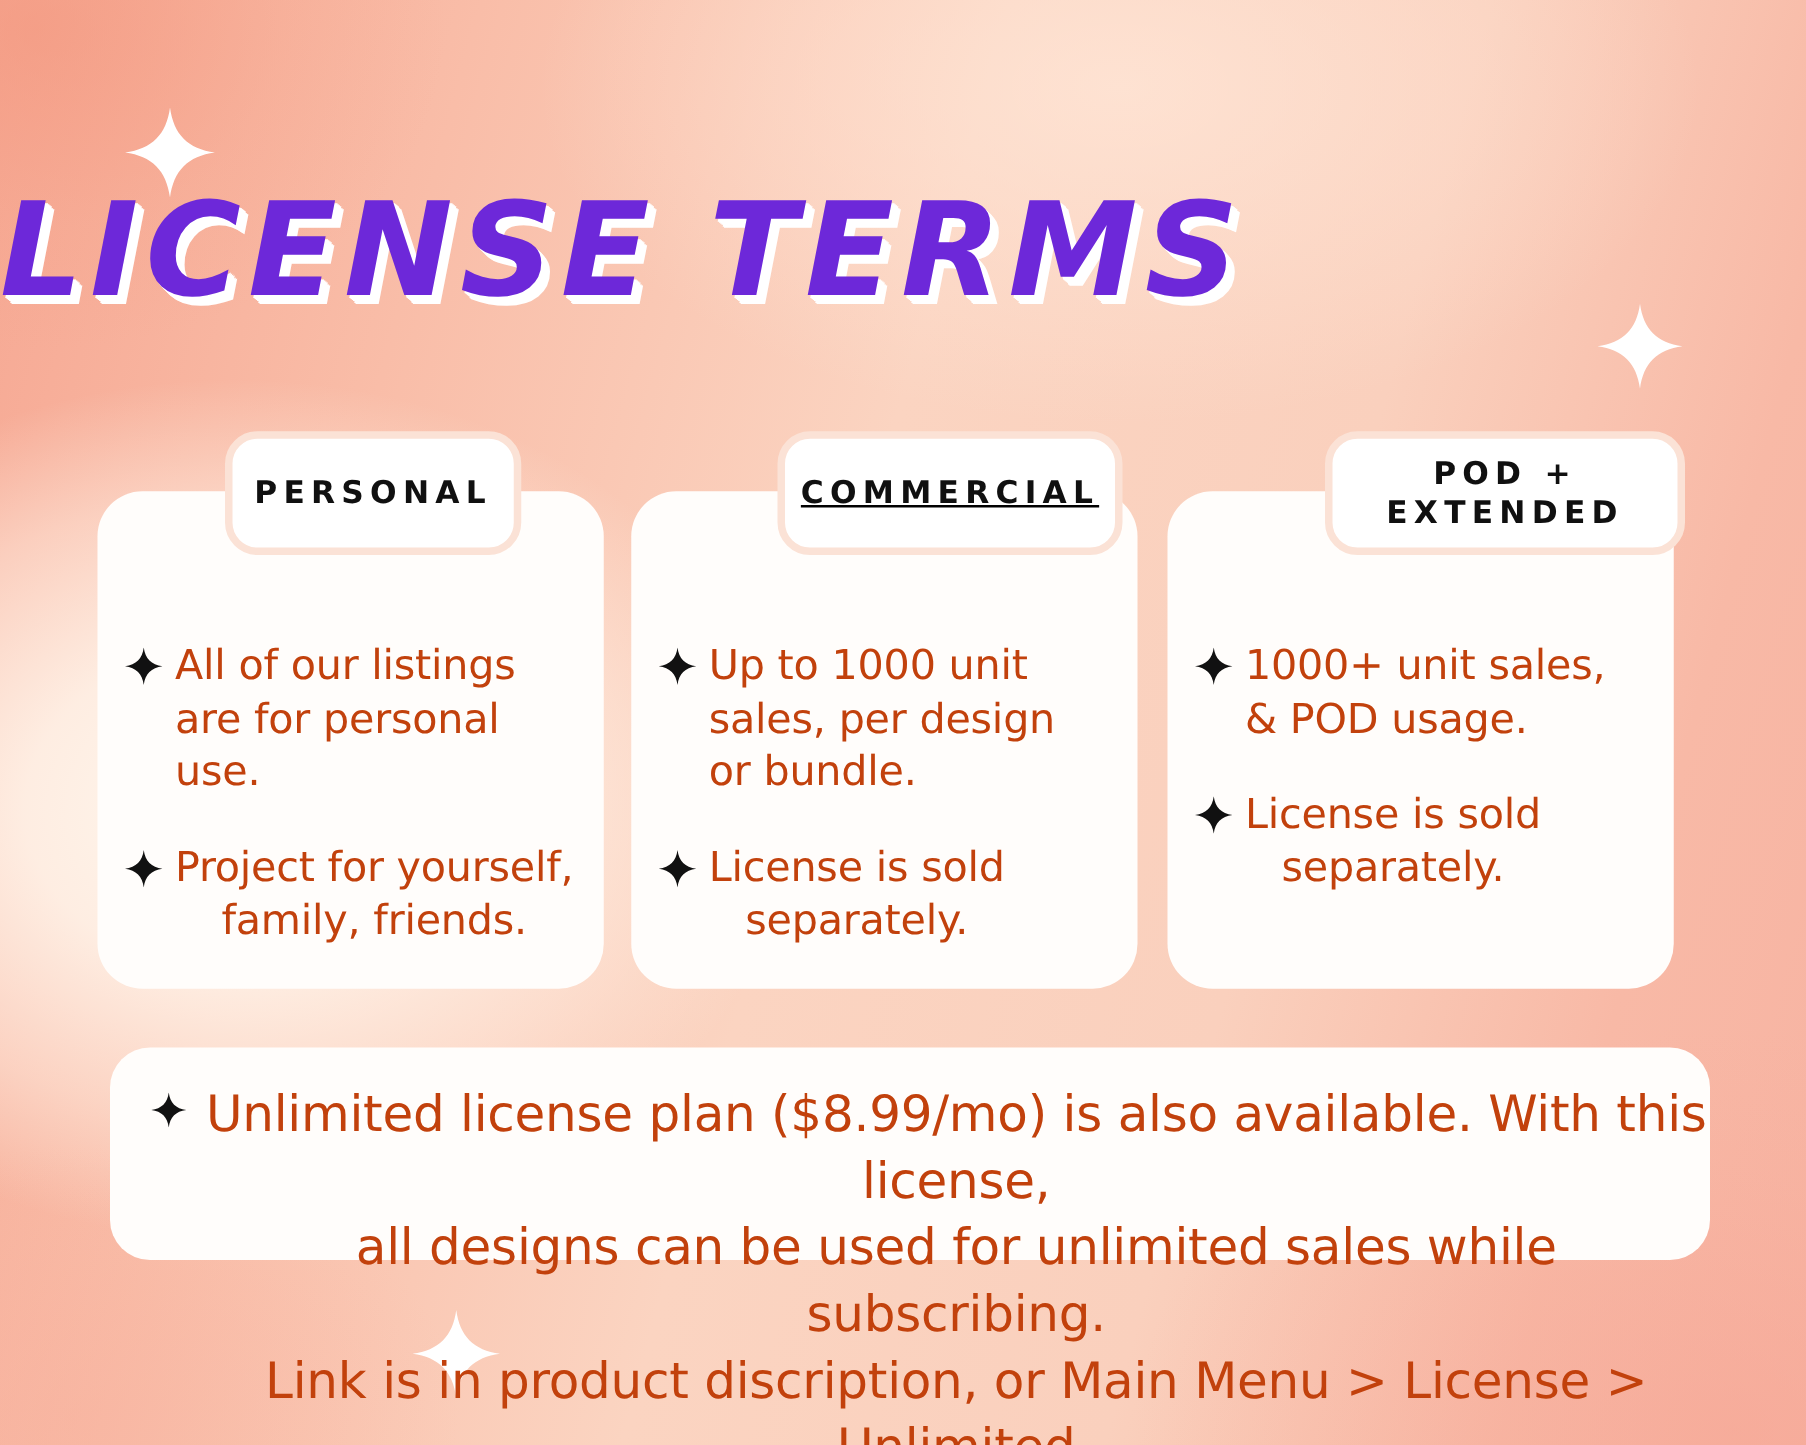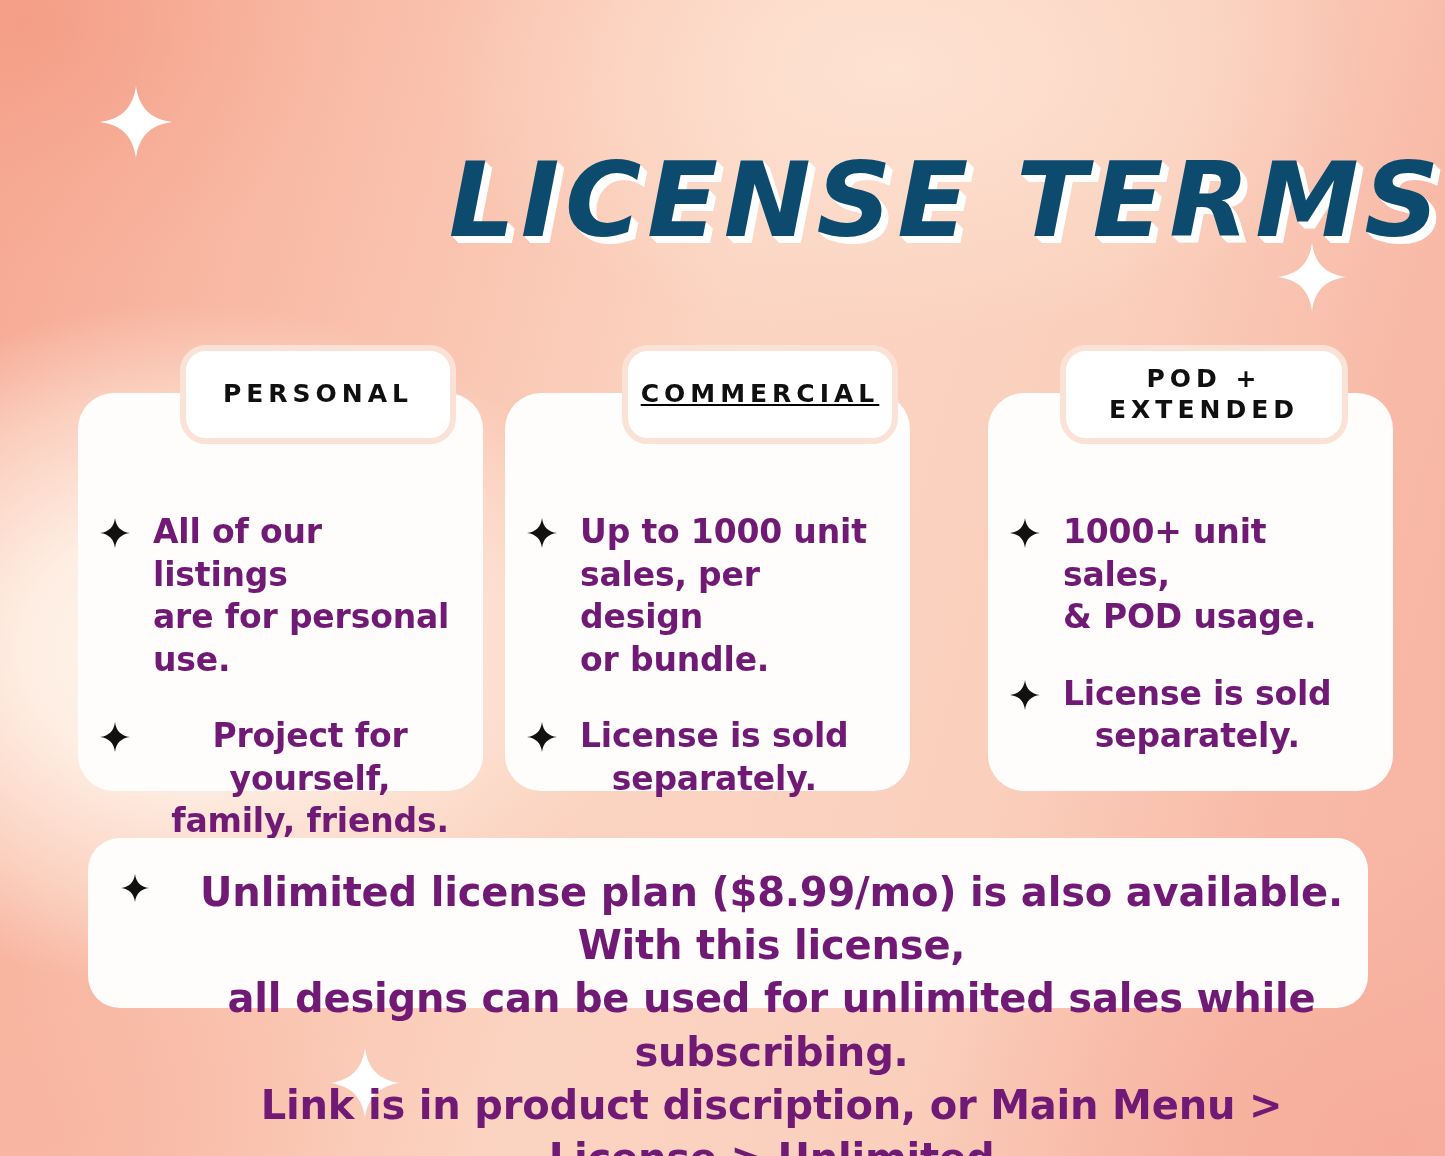--- a/index.html
+++ b/index.html
@@ -68,29 +68,29 @@
   .sparkle {
     position: absolute;
     display: block;
   }
   .sparkle svg { display: block; width: 100%; height: 100%; }
 
   
   #title {
     position: absolute;
     left: 0;
-    right: 0;
+    right: 10px;
     top: 148px;
-    text-align: right;
+    text-align: left;
     font-family: "DejaVu Sans", sans-serif;
     font-size: 104px;
     font-weight: 700;
     font-style: italic;
     letter-spacing: 0.055em;
-    color: #0c4a6e;
+    color: #6d28d9;
     white-space: nowrap;
     text-shadow:
        7px 7px 0 #ffffff,
        6px 6px 0 #ffffff,
        5px 5px 0 #ffffff,
        4px 4px 0 #ffffff,
        3px 3px 0 #ffffff,
        2px 2px 0 #ffffff;
     line-height: 1;
   }
@@ -106,21 +106,21 @@
   .card {
     position: absolute;
     top: 48px;
     height: 398px;
     background: #fffdfb;
     border-radius: 36px;
     box-sizing: border-box;
   }
   .card.c0 { left: 6px;   width: 405px; }
   .card.c1 { left: 433px; width: 405px; }
-  .card.c2 { left: 916px; width: 405px; }
+  .card.c2 { left: 862px; width: 405px; }
 
   .card-head {
     position: absolute;
     top: 0;
     height: 99px;
     border-radius: 26px;
     background: #ffffff;
     border: 6px solid #fbe2d6;
     box-sizing: border-box;
     display: flex;
@@ -132,21 +132,21 @@
   .card-head-label {
     font-family: "DejaVu Sans", sans-serif;
     font-size: 25px;
     font-weight: 700;
     letter-spacing: 0.20em;
     color: #101010;
     line-height: 1.22;
     text-transform: uppercase;
     padding: 0 14px;
   }
-  .card-head.h0 { left: 108px; width: 276px; }
+  .card-head.h0 { left: 108px; width: 237px; }
   .card-head.h1 { left: 550px; width: 276px; text-decoration: underline; }
   .card-head.h2 { left: 988px; width: 288px; }
 
   .card-body {
     position: absolute;
     top: 118px;
     left: 22px;
     right: 16px;
   }
   .bullet-row {
@@ -159,26 +159,25 @@
     flex: 0 0 auto;
     width: 30px;
     height: 30px;
     margin-top: 7px;
     margin-right: 10px;
   }
   .bullet-star svg { display: block; width: 100%; height: 100%; }
   .bullet-text {
     font-family: "DejaVu Sans", sans-serif;
     font-size: 33px;
-    font-weight: 700;
-    color: #701a75;
+    font-weight: 400;
+    color: #c2410c;
     line-height: 1.29;
     letter-spacing: -0.005em;
     white-space: pre-line;
-    margin-left: 13px;
   }
 
   
   #banner {
     position: absolute;
     left: 88px;
     top: 838px;
     width: 1280px;
     height: 170px;
     background: #fffdfb;

